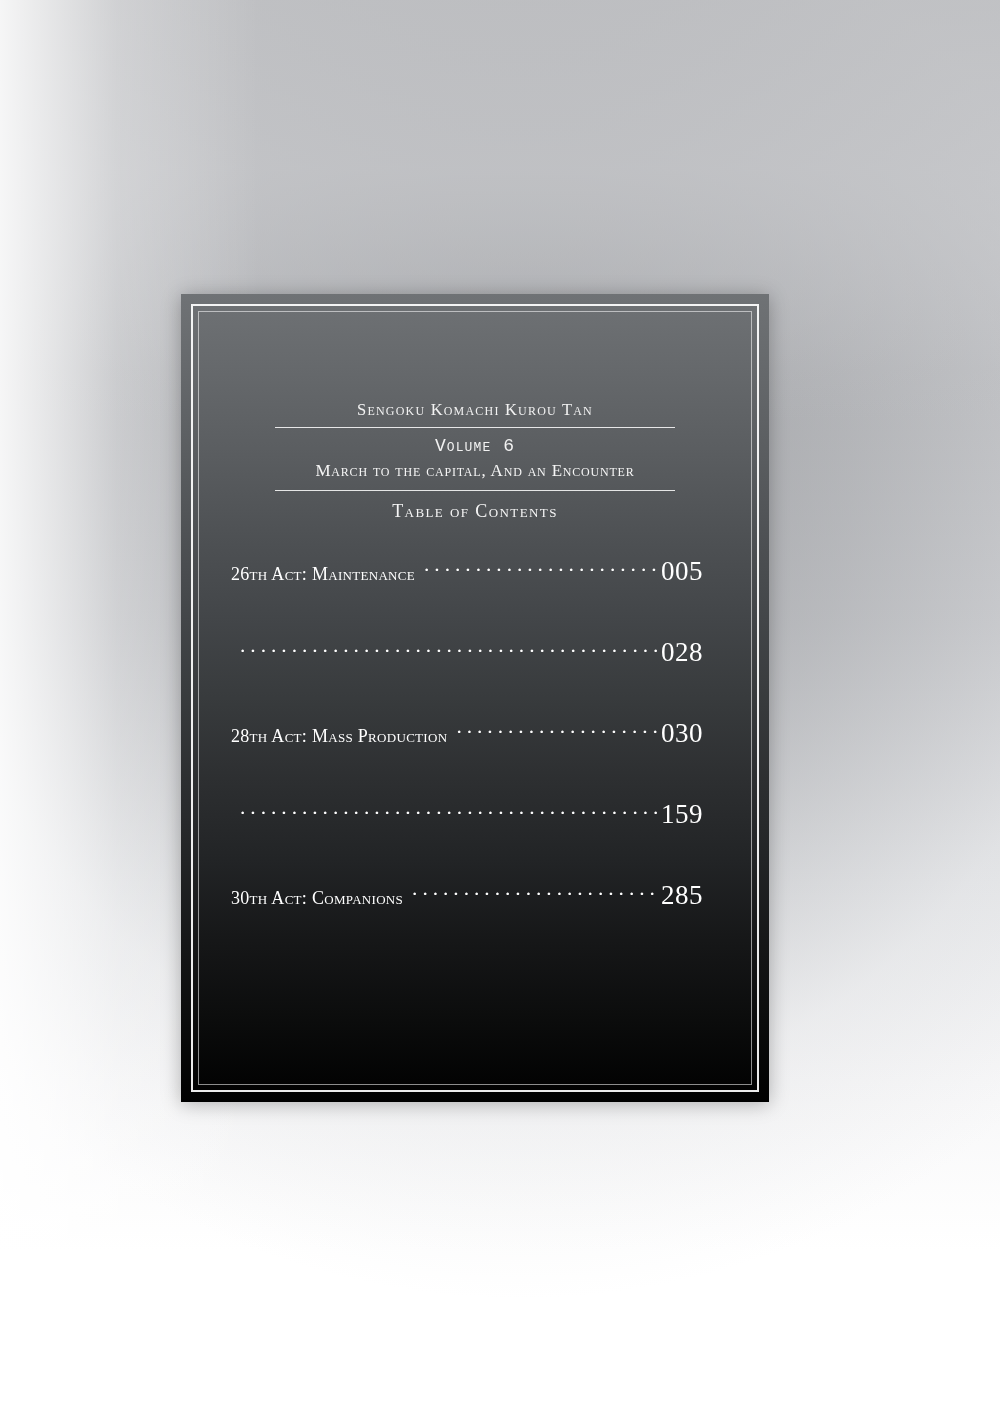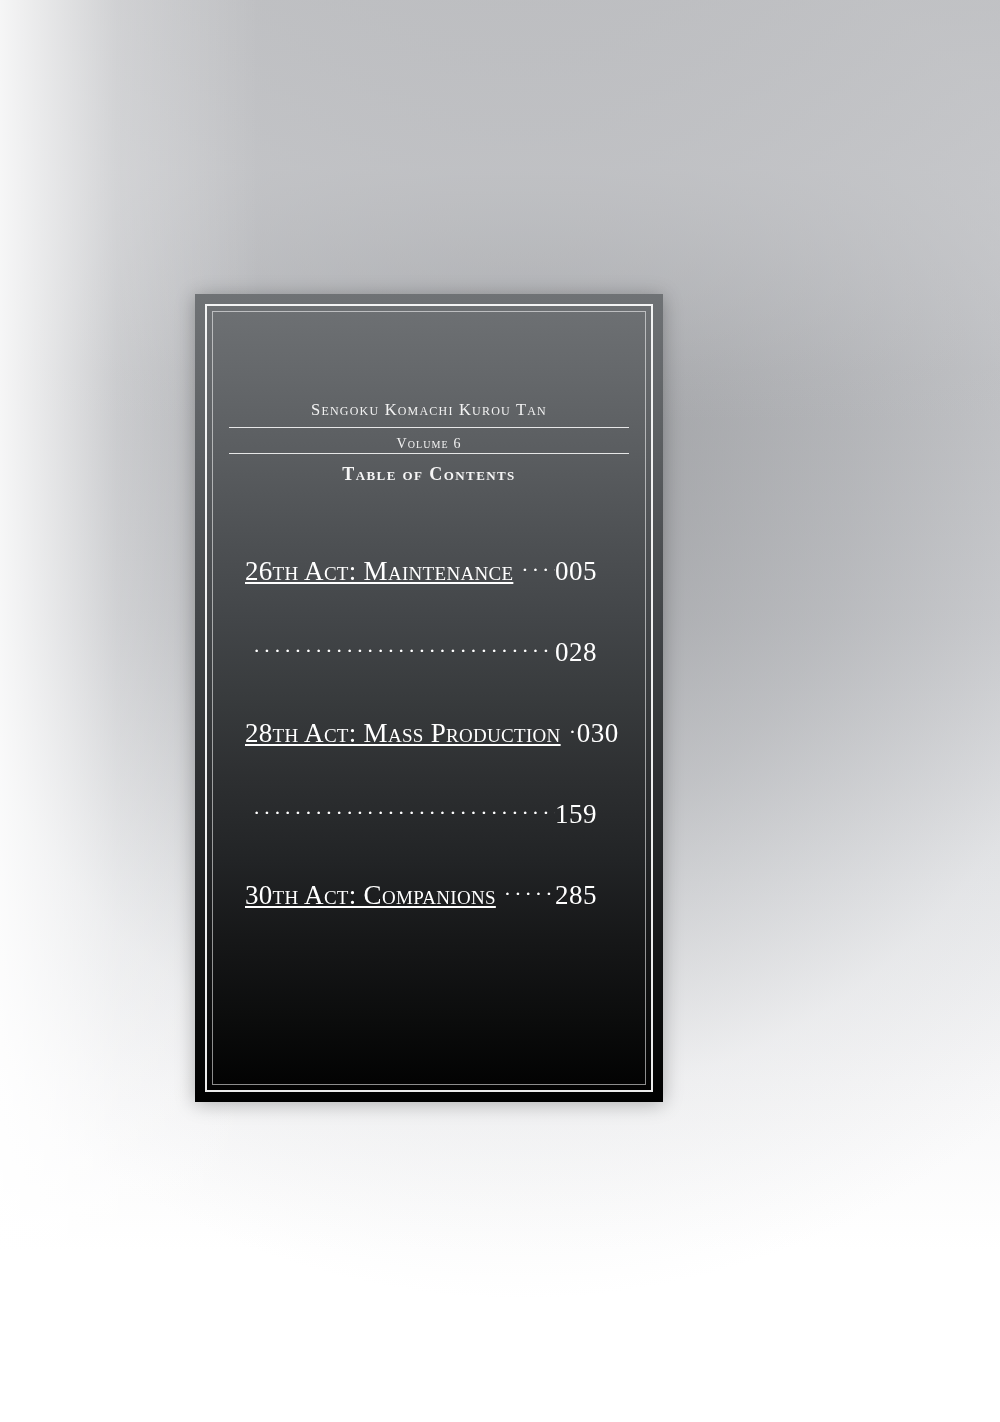--- a/index.html
+++ b/index.html
@@ -33,23 +33,23 @@
   .page-bg-left {
     position: absolute;
     left: 0; top: 0; bottom: 0;
     width: 260px;
     background: linear-gradient(90deg, rgba(255,255,255,0.85) 0%, rgba(255,255,255,0.25) 45%, rgba(255,255,255,0) 100%);
   }
 
   
   .plate {
     position: absolute;
-    left: 195px;
+    left: 181px;
     top: 294px;
-    width: 468px;
+    width: 588px;
     height: 808px;
     background: linear-gradient(180deg,
         #6f7275 0%,
         #65686b 10%,
         #5a5d60 20%,
         #4e5154 30%,
         #434649 40%,
         #383b3d 50%,
         #2d2f31 60%,
         #222426 70%,
@@ -92,66 +92,65 @@
     color: #f2f2f2;
     padding-bottom: 6px;
   }
   .rule {
     width: 400px;
     height: 1px;
     background: rgba(255,255,255,0.85);
     margin: 0 auto;
   }
   .volume-line {
-    font-size: 14px;
+    font-size: 18px;
     letter-spacing: 1.1px;
     font-variant: small-caps;
     color: #f2f2f2;
     padding-top: 7px;
     line-height: 1.3;
+    font-family: Liberation Mono, monospace;
   }
   .subtitle-line {
     font-size: 17px;
     letter-spacing: 0.8px;
     font-variant: small-caps;
     color: #f6f6f6;
     padding-top: 2px;
     padding-bottom: 7px;
     line-height: 1.35;
   }
   .toc-label {
     font-size: 18px;
     letter-spacing: 1.4px;
     font-variant: small-caps;
     color: #f6f6f6;
     padding-top: 10px;
-    font-weight: bold;
   }
 
   
   .entries {
     position: absolute;
     left: 50px;
     right: 46px;
     top: 262px;
   }
   .entry {
     display: flex;
     align-items: baseline;
     color: #ffffff;
     margin-bottom: 50px;
     white-space: nowrap;
   }
   .entry-title {
-    font-size: 27px;
+    font-size: 18px;
     font-variant: small-caps;
     letter-spacing: 0.3px;
     color: #ffffff;
     flex: 0 0 auto;
-    text-decoration: underline;
   }
   .entry-leader {
     flex: 1 1 auto;
     overflow: hidden;
     white-space: nowrap;
     font-size: 22px;
     color: #ffffff;
     letter-spacing: 3px;
     padding: 0 8px;
     position: relative;
@@ -175,20 +174,21 @@
 <div class="plate">
   <div class="plate-border-outer"></div>
   <div class="plate-border-inner"></div>
 
   <div class="plate-content">
 
     <div class="header">
       <div class="series-title">Sengoku Komachi Kurou Tan</div>
       <div class="rule"></div>
       <div class="volume-line">Volume 6</div>
+      <div class="subtitle-line">March to the capital, And an Encounter</div>
       <div class="rule"></div>
       <div class="toc-label">Table of Contents</div>
     </div>
 
     <div class="entries">
 
       <div class="entry">
         <span class="entry-title">26th Act: Maintenance</span>
         <span class="entry-leader">·········································································</span>
         <span class="entry-page">005</span>

